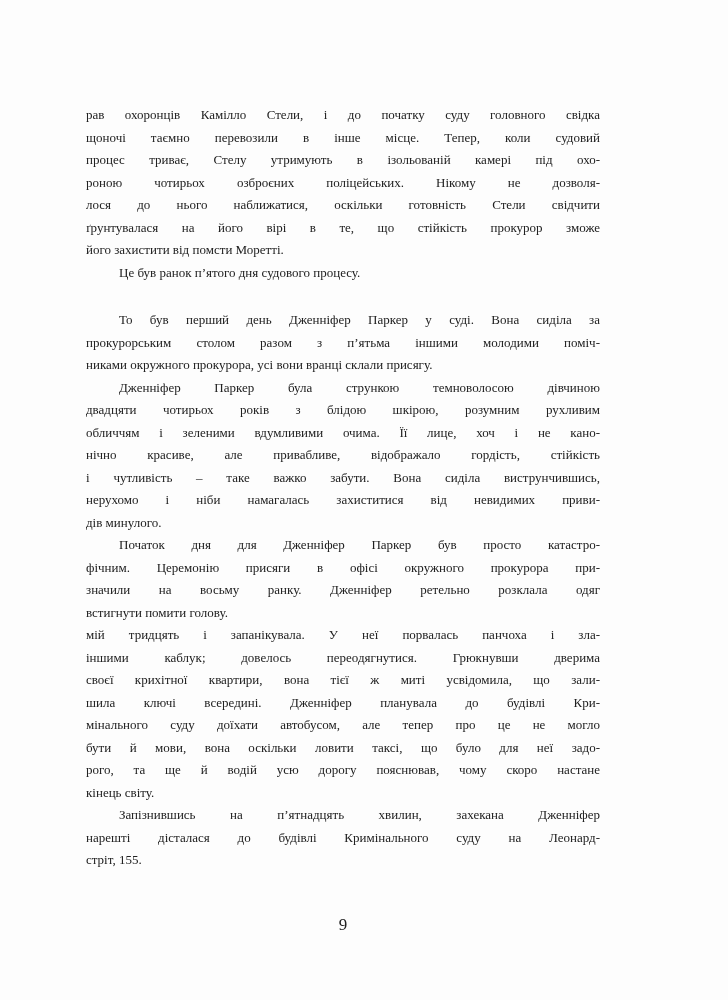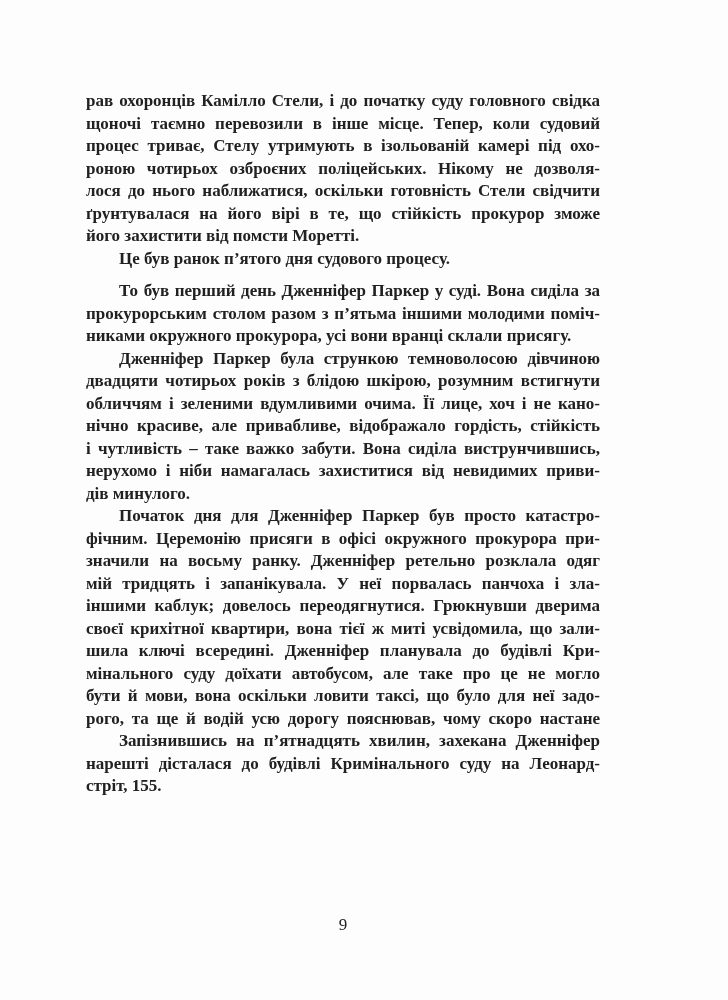--- a/index.html
+++ b/index.html
@@ -14,34 +14,33 @@
     overflow: hidden;
   }
   .book-page {
     position: absolute;
     inset: 0;
     background: var(--paper, #fdfdfd);
   }
   .text-block {
     position: absolute;
     left: 86px;
-    top: 90px;
+    top: 104px;
     width: 514px;
     font-family: "Liberation Serif", "DejaVu Serif", serif;
-    font-size: 17px;
+    font-size: 13px;
     line-height: 22.5px;
     color: var(--ink, #1f1f1f);
-    font-weight: bold;
   }
   .paragraph {
     margin: 0;
     padding: 0;
   }
   .paragraph.section-gap {
-    margin-top: 10px;
+    margin-top: 25px;
   }
   .line {
     text-align: justify;
     text-align-last: justify;
     white-space: normal;
   }
   .line.last {
     text-align-last: left;
   }
   .line.indent {
@@ -75,40 +74,42 @@
       <div class="paragraph">
         <div class="line indent last">Це був ранок п’ятого дня судового процесу.</div>
       </div>
       <div class="paragraph section-gap">
         <div class="line indent">То був перший день Дженніфер Паркер у суді. Вона сиділа за</div>
         <div class="line">прокурорським столом разом з п’ятьма іншими молодими поміч-</div>
         <div class="line last">никами окружного прокурора, усі вони вранці склали присягу.</div>
       </div>
       <div class="paragraph">
         <div class="line indent">Дженніфер Паркер була стрункою темноволосою дівчиною</div>
-        <div class="line">двадцяти чотирьох років з блідою шкірою, розумним встигнути</div>
+        <div class="line">двадцяти чотирьох років з блідою шкірою, розумним рухливим</div>
         <div class="line">обличчям і зеленими вдумливими очима. Її лице, хоч і не кано-</div>
         <div class="line">нічно красиве, але привабливе, відображало гордість, стійкість</div>
         <div class="line">і чутливість – таке важко забути. Вона сиділа виструнчившись,</div>
         <div class="line">нерухомо і ніби намагалась захиститися від невидимих приви-</div>
         <div class="line last">дів минулого.</div>
       </div>
       <div class="paragraph">
         <div class="line indent">Початок дня для Дженніфер Паркер був просто катастро-</div>
         <div class="line">фічним. Церемонію присяги в офісі окружного прокурора при-</div>
         <div class="line">значили на восьму ранку. Дженніфер ретельно розклала одяг</div>
+        <div class="line last">встигнути помити голову.</div>
       </div>
       <div class="paragraph">
         <div class="line">мій тридцять і запанікувала. У неї порвалась панчоха і зла-</div>
         <div class="line">іншими каблук; довелось переодягнутися. Грюкнувши дверима</div>
         <div class="line">своєї крихітної квартири, вона тієї ж миті усвідомила, що зали-</div>
         <div class="line">шила ключі всередині. Дженніфер планувала до будівлі Кри-</div>
-        <div class="line">мінального суду доїхати автобусом, але таке про це не могло</div>
+        <div class="line">мінального суду доїхати автобусом, але тепер про це не могло</div>
         <div class="line">бути й мови, вона оскільки ловити таксі, що було для неї задо-</div>
         <div class="line">рого, та ще й водій усю дорогу пояснював, чому скоро настане</div>
+        <div class="line last">кінець світу.</div>
       </div>
       <div class="paragraph">
         <div class="line indent">Запізнившись на п’ятнадцять хвилин, захекана Дженніфер</div>
         <div class="line">нарешті дісталася до будівлі Кримінального суду на Леонард-</div>
         <div class="line last">стріт, 155.</div>
       </div>
     </div>
   <div class="page-number">9</div>
 </div>
 

